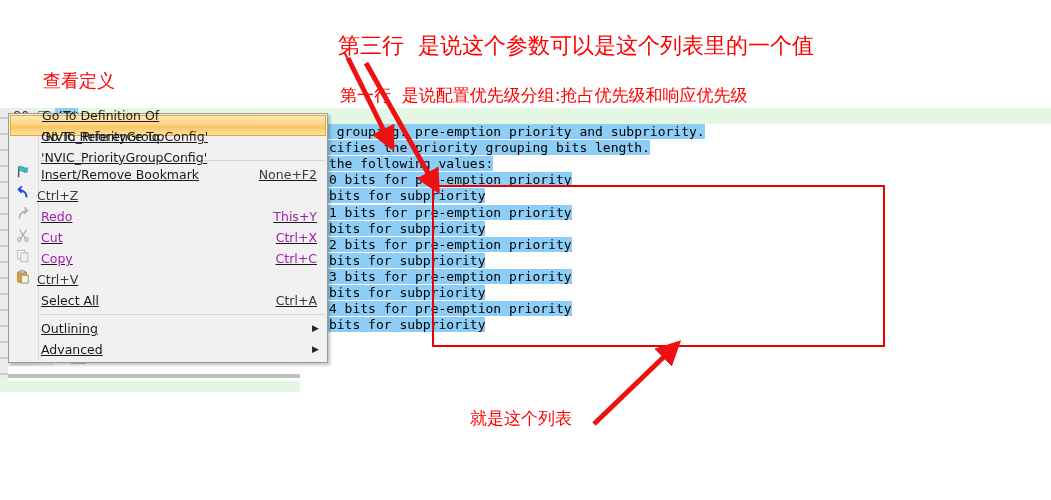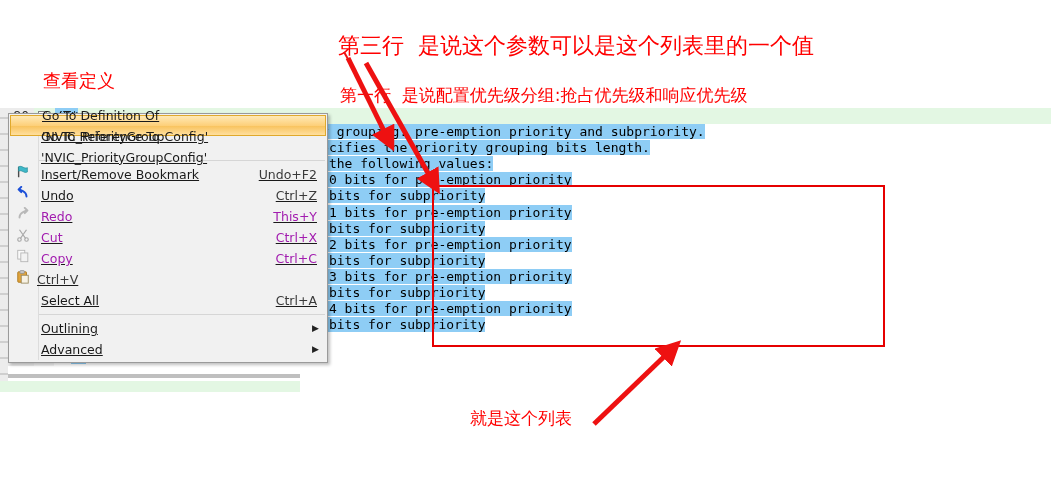--- a/index.html
+++ b/index.html
@@ -173,27 +173,26 @@
         <span class="lbl">Go To Reference To 'NVIC_PriorityGroupConfig'</span>
         <span class="acc"></span>
       </div>
       <div class="mi-sep"></div>
       <div class="mi">
         <span class="ico"><svg width="14" height="14" viewBox="0 0 16 16">
             <path d="M3 2 L3 14" stroke="#4a4a4a" stroke-width="1.6" fill="none"></path>
             <path d="M3 2 C7 0,9 5,13 3 L13 8 C9 10,7 5,3 7 Z" fill="#3fb8c8" stroke="#2a8f9c" stroke-width=".8"></path>
           </svg></span>
         <span class="lbl">Insert/Remove Bookmark</span>
-        <span class="acc">Undo+F2</span>
+        <span class="acc">None+F2</span>
       </div>
       <div class="mi">
         <span class="ico"><svg width="14" height="14" viewBox="0 0 16 16">
             <path d="M12 12 C12 6,4 4,3 4 M3 4 L6 1 M3 4 L6 7" stroke="#1b4fd8" stroke-width="2.2" fill="none" stroke-linecap="round"></path>
           </svg></span>
-        <span class="lbl">Undo</span>
         <span class="acc">Ctrl+Z</span>
       </div>
       <div class="mi disabled">
         <span class="ico"><svg width="14" height="14" viewBox="0 0 16 16">
             <path d="M4 12 C4 6,12 4,13 4 M13 4 L10 1 M13 4 L10 7" stroke="#b8b8b8" stroke-width="2.2" fill="none" stroke-linecap="round"></path>
           </svg></span>
         <span class="lbl">Redo</span>
         <span class="acc">This+Y</span>
       </div>
       <div class="mi disabled">

